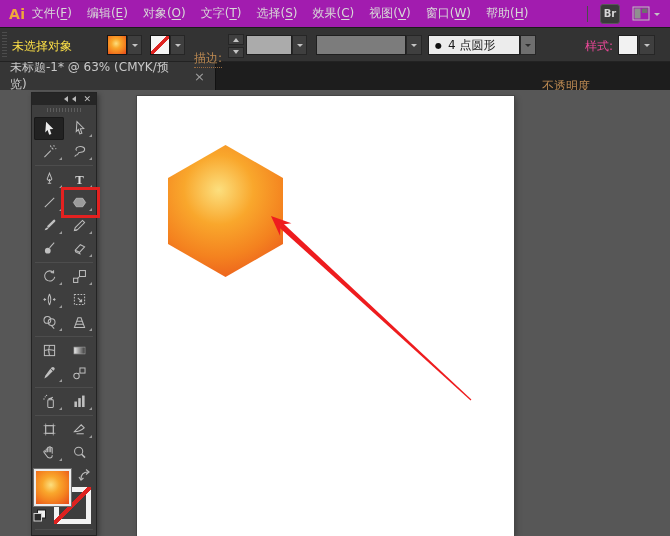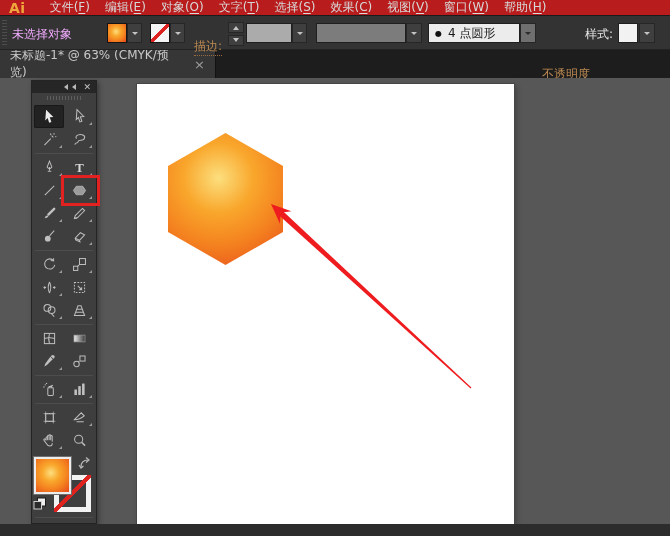--- a/index.html
+++ b/index.html
@@ -2,35 +2,35 @@
 <html><head>
 <meta charset="utf-8">
 <style>
   * { box-sizing: border-box; margin: 0; padding: 0; }
   html,body { width:670px; height:536px; overflow:hidden; }
   body {
     font-family:"DejaVu Sans","Liberation Sans",sans-serif;
     font-size:12px; color:#d4d4d4; background:#2c2c2c; user-select:none; position:relative;
   }
   
-  .menubar { height:16px; display:flex; align-items:center; background:#b91c1c; border-bottom:1px solid #1b1b1b; }
+  .menubar { height:28px; display:flex; align-items:center; background:#a21caf; border-bottom:1px solid #1b1b1b; }
   .logo { margin-left:9px; font-weight:bold; font-size:14px; color:#efa63c; letter-spacing:0.5px; }
-  .menu-items { display:flex; margin-left:24px; gap:15px; white-space:nowrap; }
+  .menu-items { display:flex; margin-left:6px; gap:15px; white-space:nowrap; }
   .menu-item { color:#d8d8d8; cursor:default; }
   .menu-item u { text-decoration:underline; text-underline-offset:2px; }
   .menubar-right { margin-left:auto; display:flex; align-items:center; gap:12px; margin-right:10px; }
   .vsep { width:1px; height:16px; background:#4b4b4b; }
   .br-button { width:20px; height:20px; background:#3a3a3a; border:1px solid #585858; border-radius:3px;
     font-size:10px; font-weight:bold; color:#d6d6d6; display:flex; align-items:center; justify-content:center; }
   .ws-switch { display:flex; align-items:center; gap:4px; }
   
   .controlbar { height:34px; position:relative; background:#333333; border-bottom:1px solid #222; }
   .cgrip { position:absolute; left:2px; top:4px; bottom:4px; width:5px;
     background:repeating-linear-gradient(180deg,#4d4d4d 0 1px,transparent 1px 3px); }
-  .status { position:absolute; left:12px; top:10px; color:#f0abfc; }
+  .status { position:absolute; left:12px; top:10px; color:#fde047; }
   .mini-swatch { position:absolute; top:7px; width:20px; height:20px; border:1px solid #151515; }
   .mini-fill { left:107px; }
   .mini-stroke { left:150px; background:#f5f5f5; }
   .mini-stroke::after { content:""; position:absolute; inset:0;
     background:linear-gradient(135deg,transparent 43%,var(--slash) 43%,var(--slash) 56%,transparent 56%); }
   .mini-arrow { position:absolute; top:7px; width:15px; height:20px; background:#3f3f3f; border:1px solid #262626;
     display:flex; align-items:center; justify-content:center; }
   .caret { width:0; height:0; border:3.5px solid transparent; border-top-color:#c4c4c4; margin-top:4px; }
   .caret.dark { border-top-color:#2c2c2c; }
   .link { position:absolute; top:22px; color:#bd8a52; border-bottom:1px dotted #9a6b3f; cursor:pointer; }
@@ -41,21 +41,21 @@
   .tri-up { width:0; height:0; border:3px solid transparent; border-bottom:4px solid #c4c4c4; margin-bottom:2px;}
   .tri-dn { width:0; height:0; border:3px solid transparent; border-top:4px solid #c4c4c4; margin-top:2px;}
   .field { position:absolute; top:7px; height:20px; border:1px solid #1f1f1f; }
   .weight-field { left:246px; width:46px; background:#ababab; }
   .weight-arrow { left:292px; }
   .profile-field { left:316px; width:90px; background:#7c7c7c; }
   .profile-arrow { left:406px; width:16px; }
   .brush-field { left:428px; width:92px; background:#ececec; color:#1a1a1a; display:flex; align-items:center; padding-left:6px; gap:6px; }
   .brush-bullet { font-size:8px; color:#111; }
   .brush-arrow { left:520px; width:16px; background:#6f6f6f; }
-  .style-label { position:absolute; left:585px; top:10px; color:#e5e5e5; }
+  .style-label { position:absolute; left:585px; top:10px; color:#ec4899; }
   .style-swatch { left:618px; background:#f2f2f2; width:20px; }
   .style-arrow { left:639px; width:16px; }
   
   .tabstrip { height:28px; background:#1d1d1d; display:flex; }
   .tab { width:216px; height:100%; background:#363636; border-right:1px solid #121212;
     display:flex; align-items:center; padding:0 10px; gap:12px; color:#c9c9c9; }
   .tab-close { color:#9e9e9e; font-size:13px; cursor:pointer; }
   
   .workspace { position:relative; height:446px; background:#575757; overflow:hidden; }
   .artboard { position:absolute; left:137px; top:6px; width:377px; height:440px; background:#fff;
@@ -103,20 +103,32 @@
       <span class="menu-item">文件(<u>F</u>)</span>
       <span class="menu-item">编辑(<u>E</u>)</span>
       <span class="menu-item">对象(<u>O</u>)</span>
       <span class="menu-item">文字(<u>T</u>)</span>
       <span class="menu-item">选择(<u>S</u>)</span>
       <span class="menu-item">效果(<u>C</u>)</span>
       <span class="menu-item">视图(<u>V</u>)</span>
       <span class="menu-item">窗口(<u>W</u>)</span>
       <span class="menu-item">帮助(<u>H</u>)</span>
     </div>
+  <div class="menubar-right">
+    <div class="vsep"></div>
+    <div class="br-button">Br</div>
+    <div class="ws-switch">
+      <svg width="18" height="15" viewBox="0 0 18 15">
+        <rect x="1" y="1" width="16" height="13" fill="none" stroke="#c0c0c0"></rect>
+        <rect x="2.5" y="2.5" width="6" height="10" fill="#8f8f8f" stroke="none"></rect>
+        <rect x="10" y="2.5" width="5.5" height="4.5" fill="#6f6f6f" stroke="none"></rect>
+      </svg>
+      <span class="caret"></span>
+    </div>
+  </div>
 </div>
 
 <div class="controlbar">
   <div class="cgrip"></div>
   <span class="status">未选择对象</span>
 
   <div class="mini-swatch mini-fill" style="background: radial-gradient(circle at 45% 42%, rgb(252, 223, 126) 0%, rgb(249, 167, 44) 32%, rgb(244, 130, 31) 62%, rgb(232, 78, 28) 96%);"></div>
   <div class="mini-arrow" style="left:127px">
       <span class="caret"></span>
     </div>

